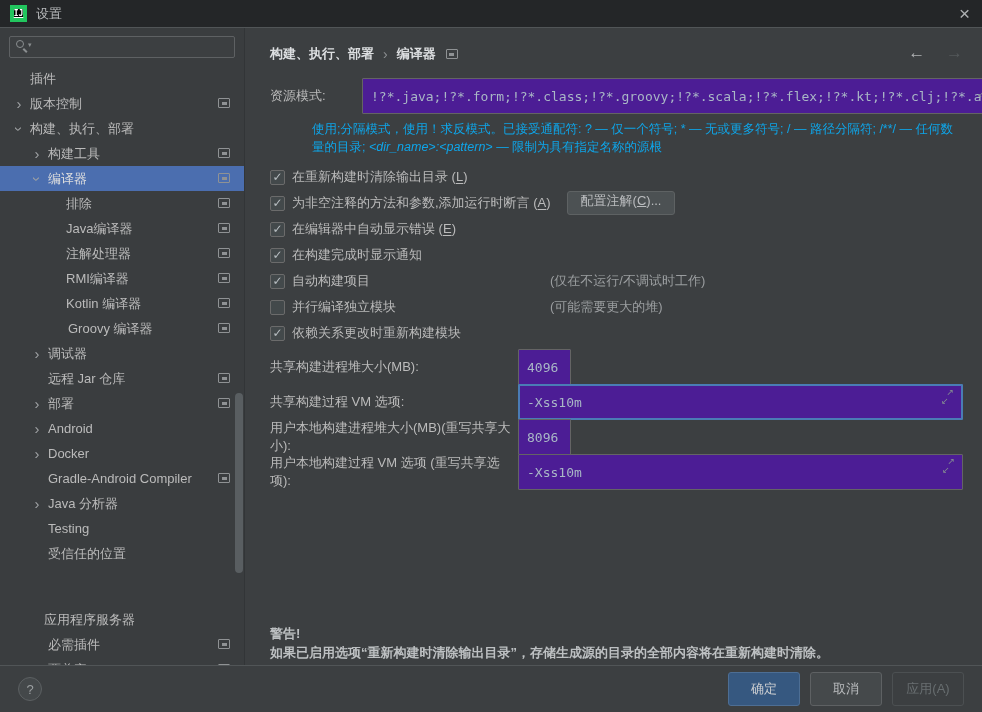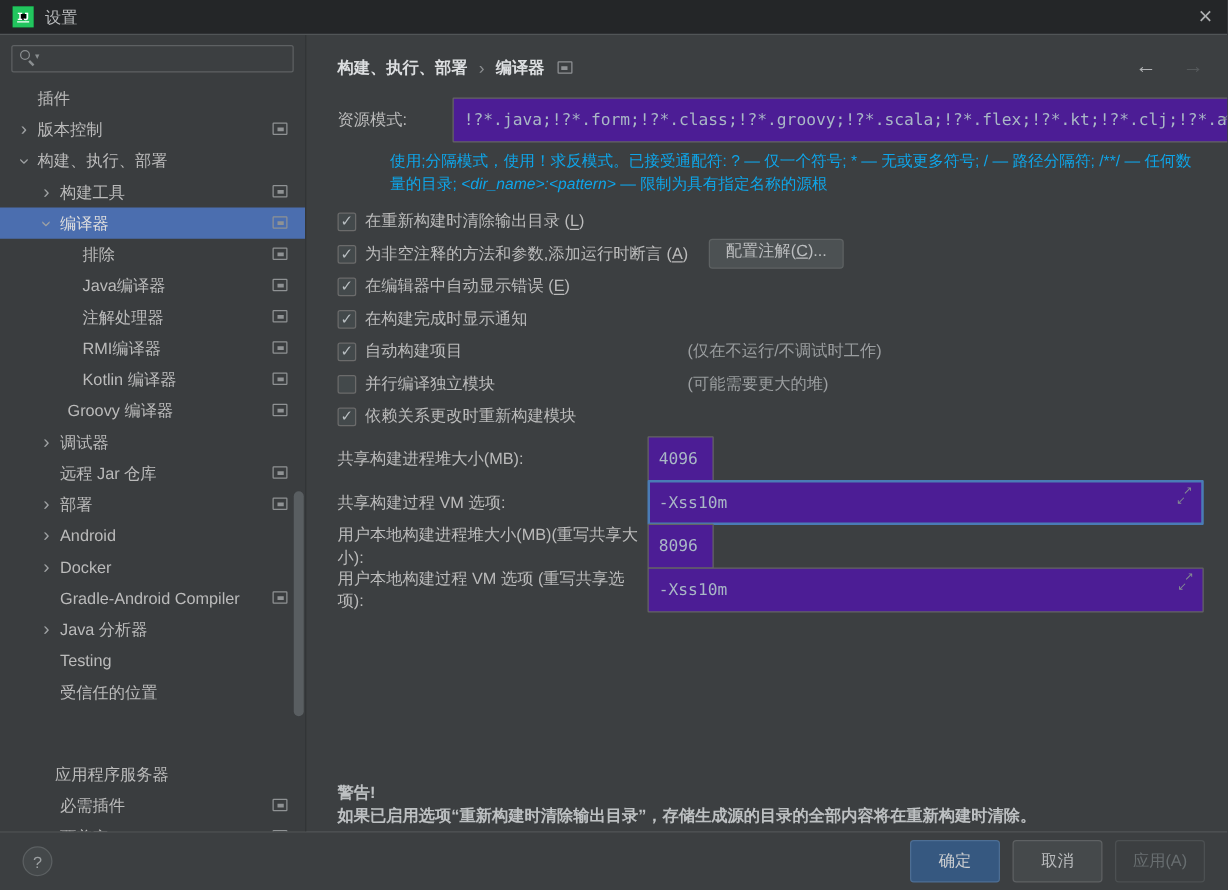--- a/index.html
+++ b/index.html
@@ -8,21 +8,21 @@
     font-family:"Liberation Sans","DejaVu Sans",sans-serif;
     font-size:13px; color:#bbbbbb; background:#3c3f41;
     -webkit-font-smoothing:antialiased;
   }
   
   .titlebar {
     height:28px; background:#242628; border-bottom:1px solid #515557;
     display:flex; align-items:center; padding:0 10px; position:relative;
   }
   .logo {
-    width:17px; height:17px; background:#000; border:6px solid #22c55e;
+    width:17px; height:17px; background:#000; border:4px solid #22c55e;
     color:#fff; font-family:"DejaVu Sans Mono",monospace; font-size:8px; font-weight:bold;
     display:flex; align-items:center; justify-content:center; margin-right:9px;
     text-decoration:underline;
   }
   .win-title { color:#b8babc; }
   .close-x {
     position:absolute; right:12px; top:3px; font-size:19px; color:#aeb0b2;
     cursor:default; line-height:22px;
   }
   
@@ -210,21 +210,21 @@
             <span></span>
           </span>
         </div>
         <div class="tree-row" style="padding-left: 46px;">
           <span class="tree-arrow"></span>
           <span class="tree-label">Kotlin 编译器</span>
           <span class="screen-icon">
             <span></span>
           </span>
         </div>
-        <div class="tree-row" style="padding-left: 34px;">
+        <div class="tree-row" style="padding-left: 48px;">
           <span class="tree-arrow"></span>
           <span class="tree-label">Groovy 编译器</span>
           <span class="screen-icon">
             <span></span>
           </span>
         </div>
         <div class="tree-row" style="padding-left: 28px;">
           <span class="tree-arrow">›</span>
           <span class="tree-label">调试器</span>
         </div>

